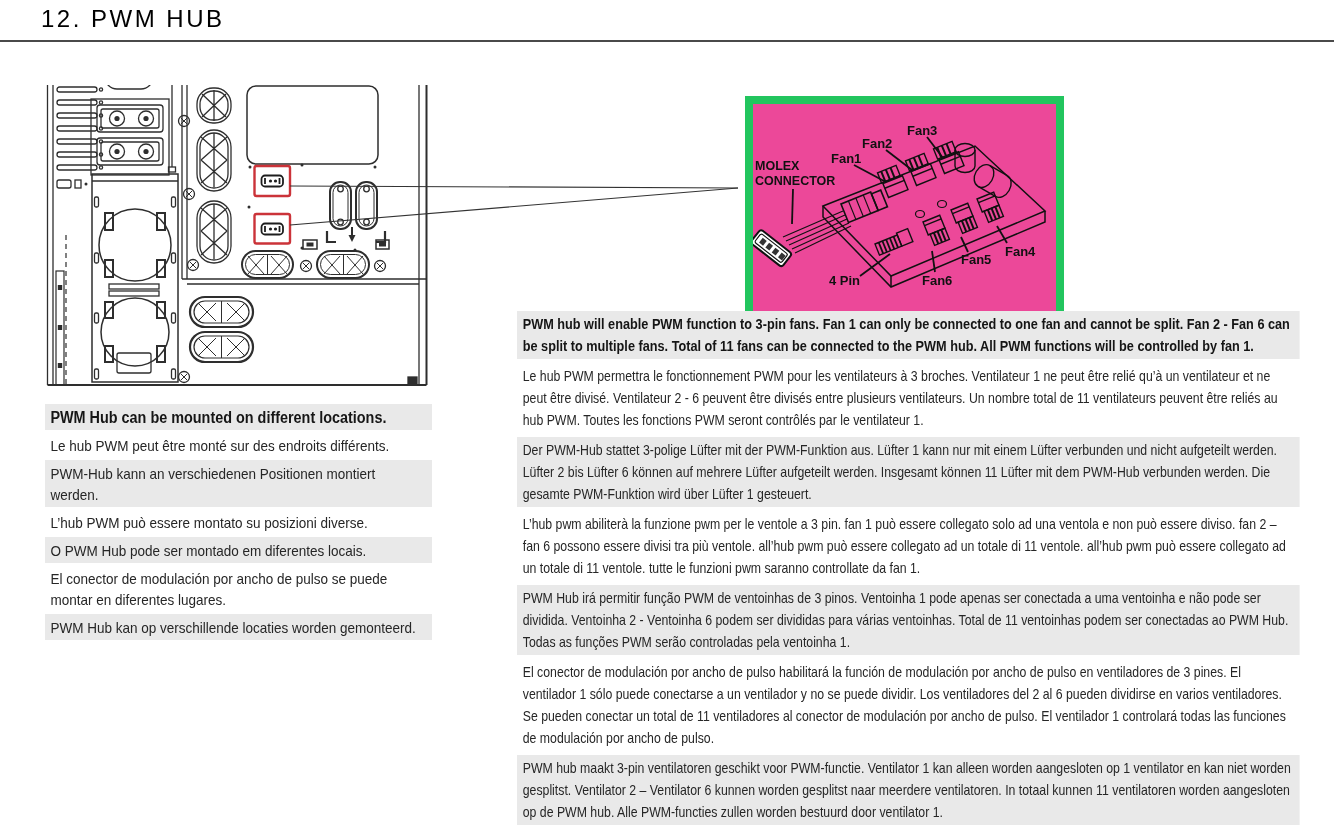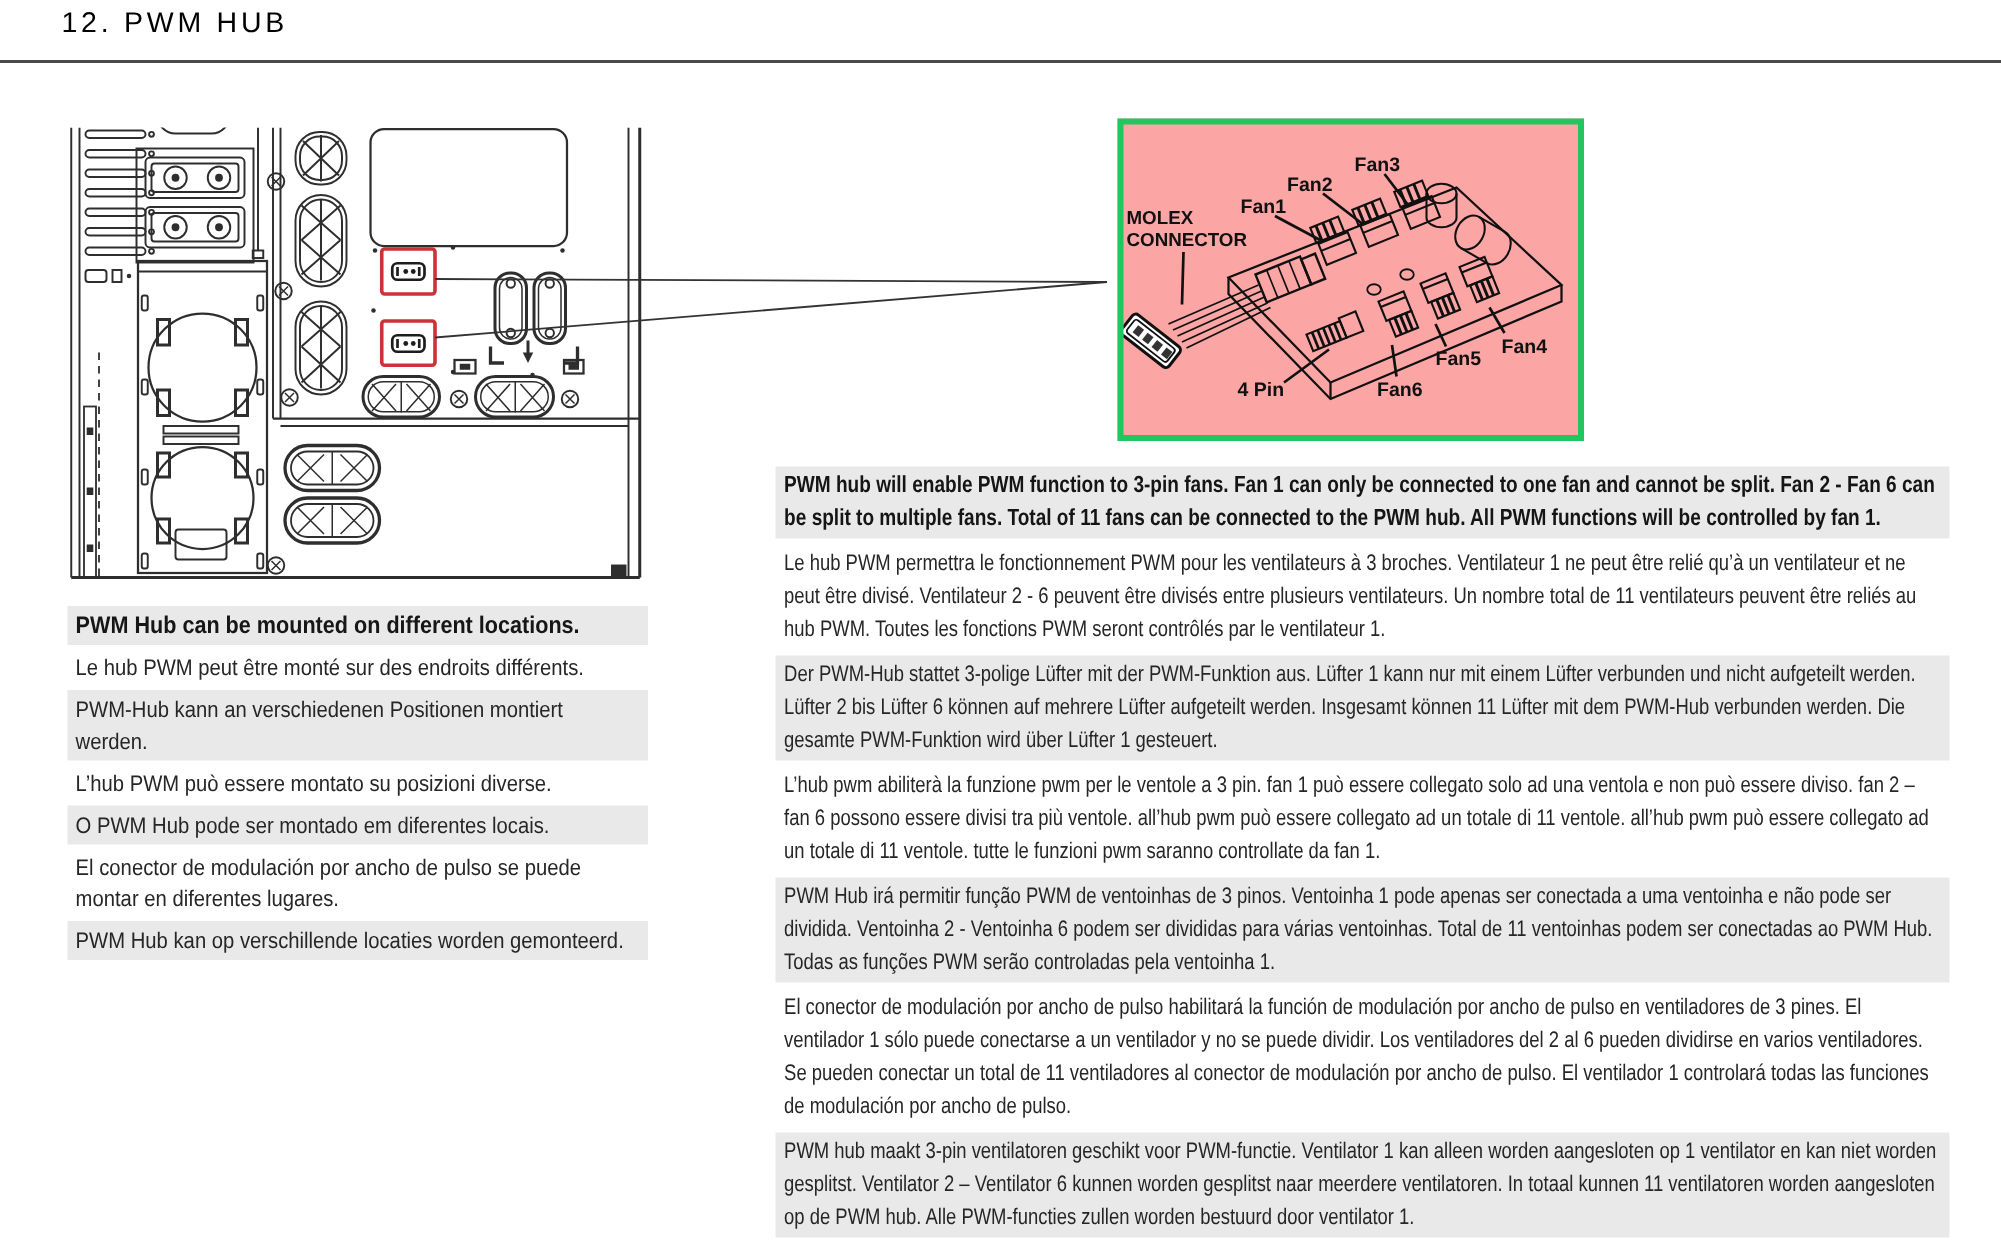--- a/index.html
+++ b/index.html
@@ -3,26 +3,26 @@
 <meta charset="utf-8">
 <style>
   html,body{margin:0;padding:0;}
   body{
     width:1334px;height:831px;position:relative;overflow:hidden;
     background:#ffffff;color:#262626;
     font-family:"Liberation Sans",sans-serif;
   }
   .title{
     position:absolute;left:41px;top:5px;
-    font-size:19px;font-weight:400;letter-spacing:2.5px;color:#000;
+    font-size:24px;font-weight:400;letter-spacing:2.5px;color:#000;
   }
   .rule{position:absolute;left:0;top:40px;width:1334px;height:2px;background:#4a4a4a;}
   .case-art{position:absolute;left:45px;top:85px;width:385px;height:305px;overflow:hidden;}
   .callouts{position:absolute;left:289px;top:160px;width:460px;height:80px;overflow:visible;}
-  .hub-box{position:absolute;left:745px;top:79px;width:303px;height:207px;border:4px solid #22c55e;background:#fca5a5;}
+  .hub-box{position:absolute;left:745px;top:96px;width:303px;height:207px;border:8px solid #22c55e;background:#ec4899;}
   .hub-box svg{width:100%;height:100%;display:block;overflow:hidden;}
   .lbl{font-family:"Liberation Sans",sans-serif;font-weight:bold;font-size:13px;fill:#111;}
   .lbl-s{font-size:12.5px;}
   .notes{position:absolute;left:45px;top:404px;width:430px;transform:scaleX(0.9);transform-origin:0 0;}
   .note{font-size:15px;line-height:21px;padding:2.5px 6px;margin-bottom:2px;color:#262626;}
   .note.shaded{background:#e9e9e9;}
   .note.bold{font-weight:bold;font-size:16px;color:#161616;}
   .descs{position:absolute;left:517px;top:311px;width:955px;transform:scaleX(0.8195);transform-origin:0 0;}
   .desc{font-size:15px;line-height:22px;padding:2px 7px;margin-bottom:4px;color:#262626;}
   .desc.shaded{background:#e9e9e9;}

